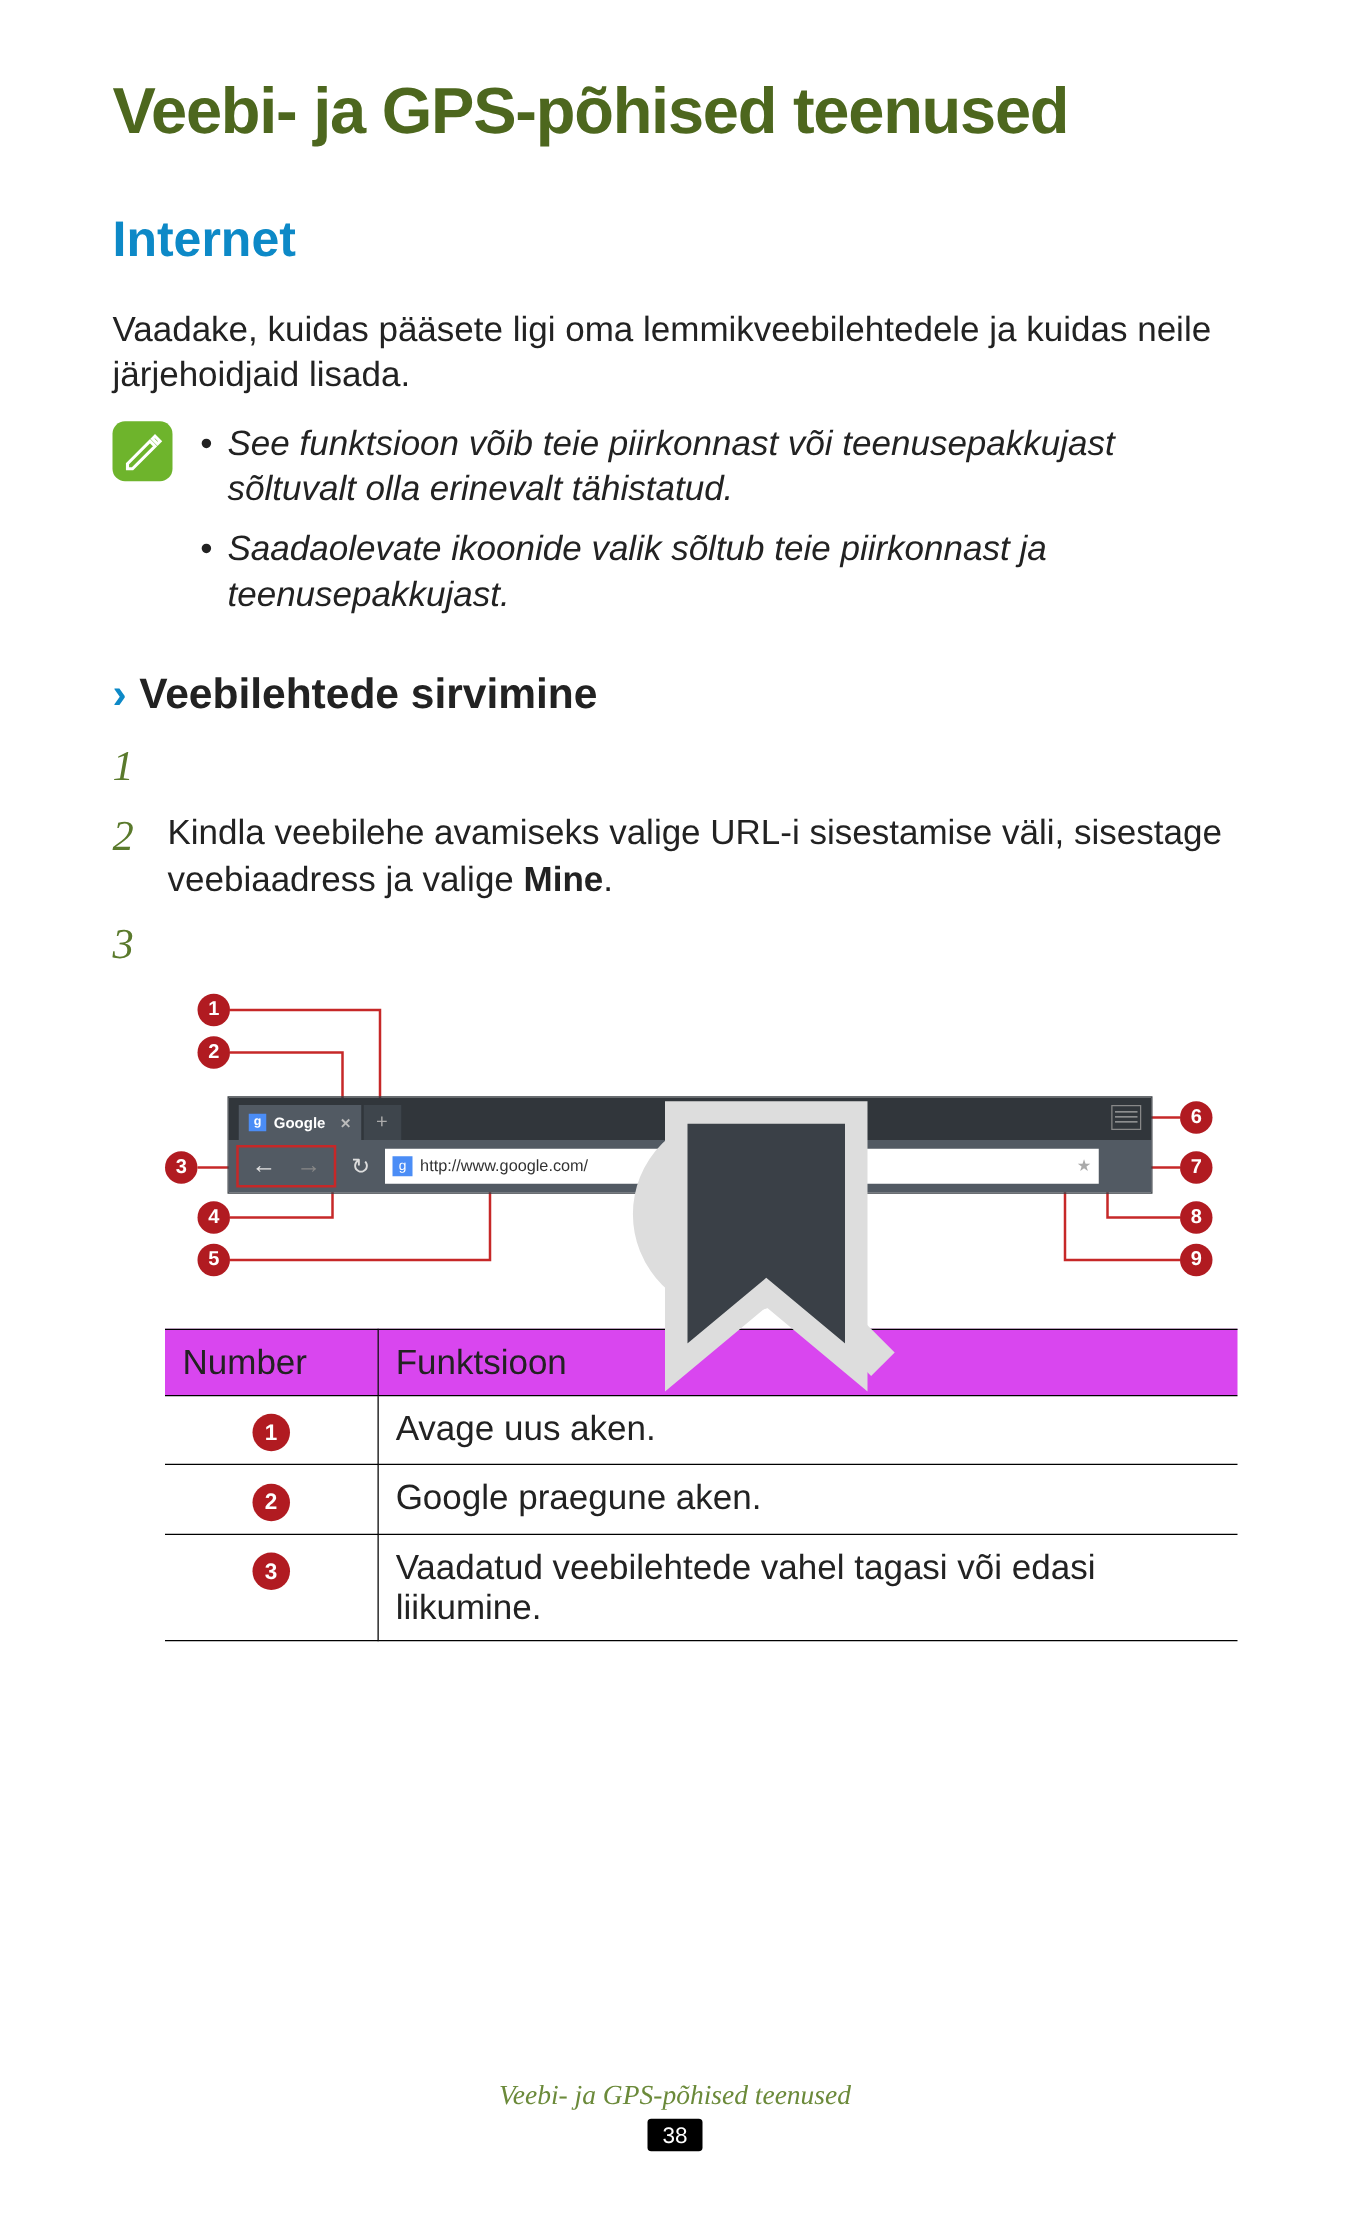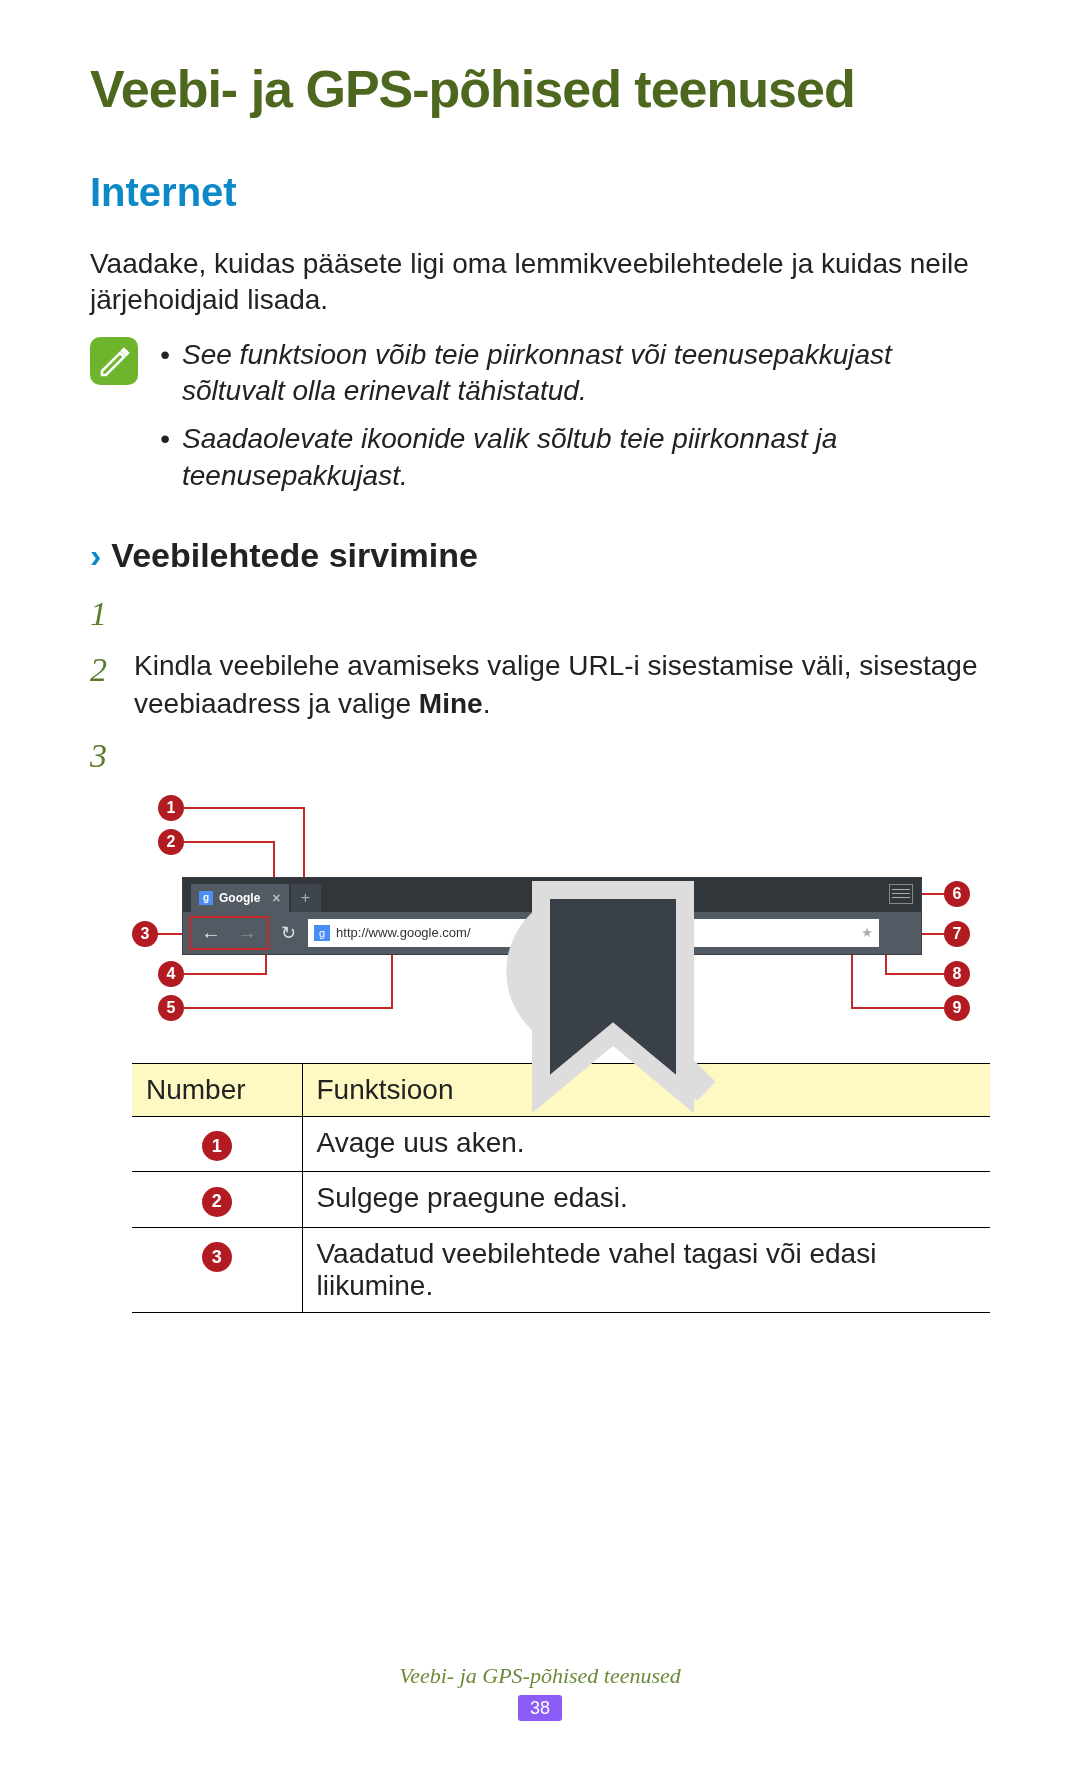--- a/index.html
+++ b/index.html
@@ -217,21 +217,21 @@
     padding: 10px 14px;
     text-align: left;
     vertical-align: top;
   }
   .func-table th:first-child, .func-table td:first-child {
     border-right: 1px solid #000;
     width: 170px;
     text-align: center;
   }
   .func-table thead th {
-    background: #fef9c3;
+    background: #d946ef;
     font-weight: normal;
     text-align: left;
   }
   .func-table thead th:first-child { text-align: left; }
   .tbadge {
     display: inline-flex;
     width: 30px; height: 30px;
     border-radius: 50%;
     background: #b11b21;
     color: #fff;
@@ -249,21 +249,21 @@
   .footer-text {
     color: #6b8a3a;
     font-style: italic;
     font-family: Georgia, serif;
     font-size: 22px;
   }
   .page-badge {
     margin: 6px auto 0;
     width: 44px;
     height: 26px;
-    background: #8b5cf6;
+    background: #000000;
     color: #fff;
     font-size: 18px;
     display: flex;
     align-items: center;
     justify-content: center;
     border-radius: 3px;
   }
 </style>
 </head>
 <body>
@@ -386,21 +386,21 @@
       <th>Funktsioon</th>
     </tr>
   </thead>
   <tbody>
     <tr>
       <td><span class="tbadge">1</span></td>
       <td>Avage uus aken.</td>
     </tr>
     <tr>
       <td><span class="tbadge">2</span></td>
-      <td>Sulgege praegune edasi.</td>
+      <td>Google praegune aken.</td>
     </tr>
     <tr>
       <td><span class="tbadge">3</span></td>
       <td>Vaadatud veebilehtede vahel tagasi või edasi liikumine.</td>
     </tr>
   </tbody>
 </table>
 
 <div class="footer">
   <div class="footer-text">Veebi- ja GPS-põhised teenused</div>

